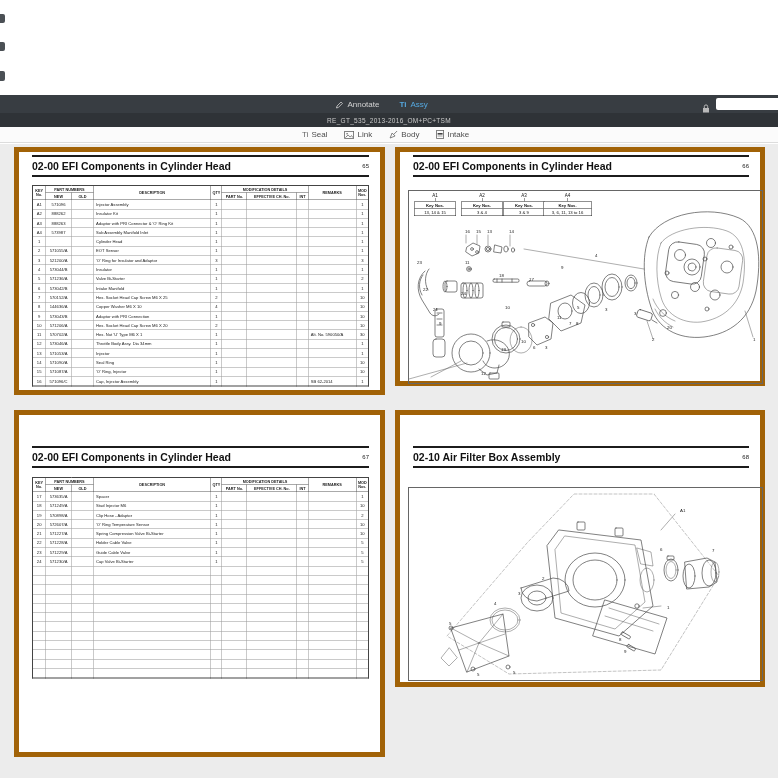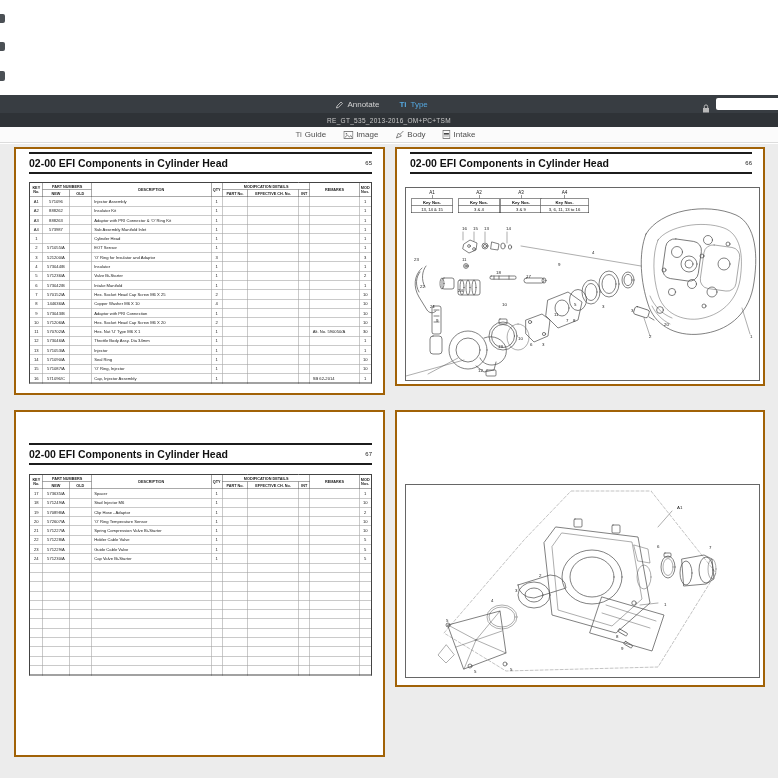--- a/index.html
+++ b/index.html
@@ -29,21 +29,21 @@
   
   #tools-bar{position:absolute;top:127px;left:0;right:0;height:16px;background:#fbfbfb;
              border-bottom:1px solid #dcdcdc;box-sizing:border-box;}
   .tools-center{position:absolute;left:50%;top:0;height:15px;transform:translateX(-52%);
                 display:flex;gap:17px;align-items:center;}
   .tool-btn{display:flex;gap:3px;align-items:center;font-size:8px;color:#4e4e4e;}
   .tool-btn .ti{font-size:8px;color:#666;}
 
   
   #canvas{position:absolute;top:144px;left:0;right:0;bottom:0;background:#ececec;}
-  .page-card{position:absolute;background:#ffffff;border:2px solid #a16207;box-sizing:border-box;}
+  .page-card{position:absolute;background:#ffffff;border:5px solid #a16207;box-sizing:border-box;}
   #card65{left:14px;top:3px;width:371px;height:248px;}
   #card66{left:395px;top:3px;width:370px;height:239px;}
   #card67{left:14px;top:266px;width:371px;height:347px;}
   #card68{left:395px;top:266px;width:370px;height:277px;}
 
   .page-header{position:absolute;left:13px;right:11px;}
   #card65 .page-header,#card66 .page-header{top:3px;}
   #card67 .page-header,#card68 .page-header{top:31px;}
   .rule{height:2px;background:#1c1c1c;}
   .ph-title-row{display:flex;justify-content:space-between;align-items:center;padding:3px 0;}
@@ -93,49 +93,49 @@
 <div id="toolbar-main">
   <div class="tb-center">
     <div class="tb-btn">
       <svg width="8" height="8" viewBox="0 0 8 8">
         <path d="M1,7 L1.6,5 L5.6,1 L7,2.4 L3,6.4 Z" fill="none" stroke="#d3d3d3" stroke-width="0.8"></path>
       </svg>
       <span>Annotate</span>
     </div>
     <div class="tb-btn active">
       <span class="ti">Ti</span>
-      <span>Type</span>
+      <span>Assy</span>
     </div>
   </div>
   <span id="lock-wrap">
     <svg width="8" height="9" viewBox="0 0 8 9">
       <rect x="1" y="4" width="6" height="4.5" fill="#b9b9b9" stroke="none"></rect>
       <path d="M2.3,4 V2.6 a1.7,1.7 0 0 1 3.4,0 V4" fill="none" stroke="#b9b9b9" stroke-width="1"></path>
     </svg>
   </span>
   <input id="search-box" type="text" value="" style="">
 </div>
 
 <div id="filename-bar">
   <span>RE_GT_535_2013-2016_OM+PC+TSM</span>
 </div>
 
 <div id="tools-bar">
   <div class="tools-center">
     <div class="tool-btn">
       <span class="ti">Ti</span>
-      <span>Guide</span>
+      <span>Seal</span>
     </div>
     <div class="tool-btn">
       <svg width="10" height="8" viewBox="0 0 10 8">
         <rect x="0.5" y="0.5" width="9" height="7" stroke="#666" fill="none" stroke-width="0.8"></rect>
         <circle cx="3" cy="2.8" r="0.8" fill="#666" stroke="none"></circle>
         <path d="M1.3,6.6 L4,4 L6,6 L7.5,4.6 L8.8,6.6" stroke="#666" fill="none" stroke-width="0.8"></path>
       </svg>
-      <span>Image</span>
+      <span>Link</span>
     </div>
     <div class="tool-btn">
       <svg width="9" height="9" viewBox="0 0 9 9">
         <path d="M1,8 L3,3 L6,6 Z" fill="none" stroke="#666" stroke-width="0.8"></path>
         <line x1="4.5" y1="4.5" x2="8" y2="1" stroke="#666" stroke-width="0.8"></line>
       </svg>
       <span>Body</span>
     </div>
     <div class="tool-btn">
       <svg width="8" height="9" viewBox="0 0 8 9">
@@ -894,20 +894,28 @@
                 <td class="col8">&nbsp;</td>
                 <td class="col9">&nbsp;</td>
               </tr>
             </tbody>
           </table>
         </div>
     </div>
   </div>
 
   <div class="page-card" id="card68">
+    <div class="page-header">
+      <div class="rule"></div>
+      <div class="ph-title-row">
+        <span class="ph-title">02-10 Air Filter Box Assembly</span>
+        <span class="ph-num">68</span>
+      </div>
+      <div class="rule"></div>
+    </div>
     <div class="diagram-frame">
       <svg class="diag" viewBox="0 0 353 192" preserveAspectRatio="none">
 
         <polygon class="dash" points="165,6 245,6 310,88 252,182 100,186 38,148 118,55"></polygon>
         <line class="thin" x1="266" y1="26" x2="252" y2="42"></line>
 
         <polygon points="150,42 232,52 244,118 210,148 146,130 138,58"></polygon>
         <polygon class="thin" points="156,48 226,57 236,114 206,141 152,125 146,62"></polygon>
         <ellipse cx="186" cy="92" rx="30" ry="27"></ellipse>
         <ellipse cx="186" cy="92" rx="22" ry="20"></ellipse>

